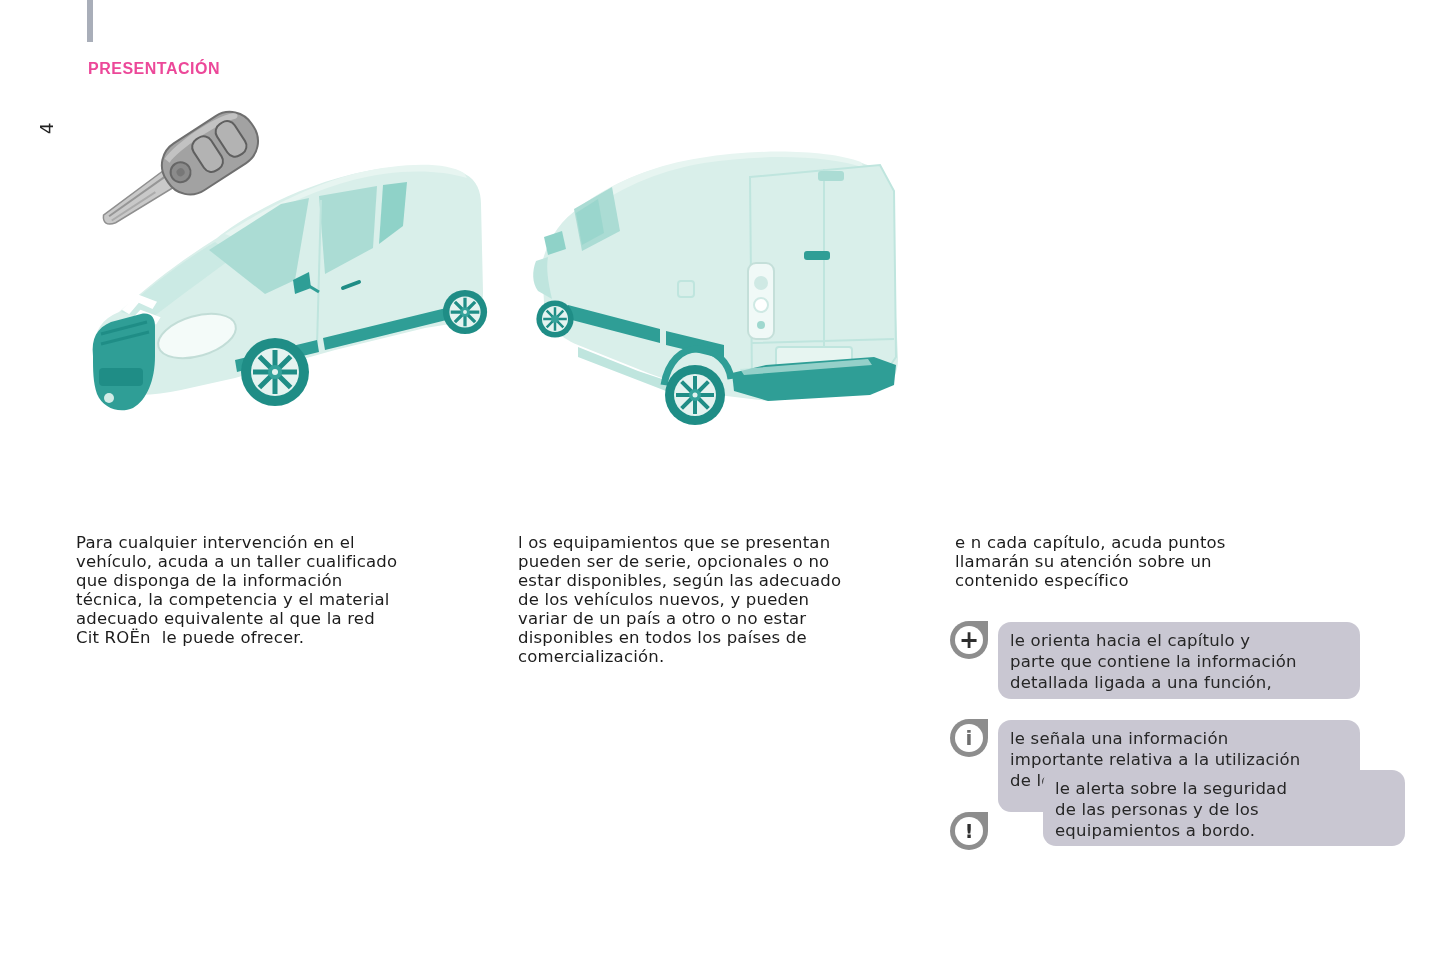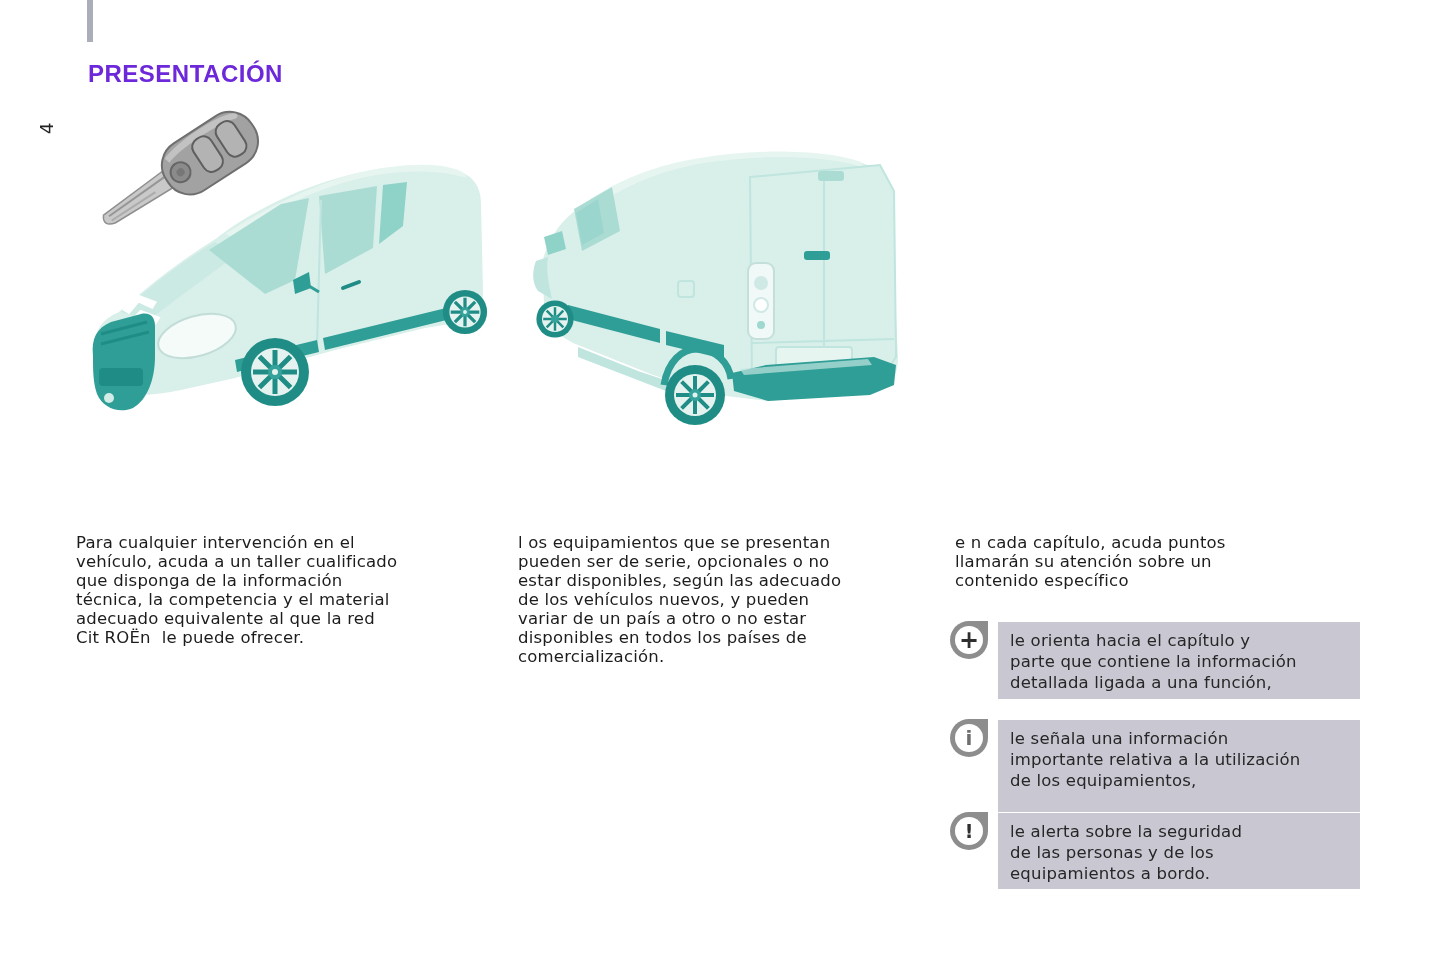--- a/index.html
+++ b/index.html
@@ -1,33 +1,33 @@
 <!DOCTYPE html>
 <html><head>
 <meta charset="utf-8">
 <style>
   html,body{margin:0;padding:0;background:#fff;}
   #page{position:relative;width:1445px;height:964px;background:#ffffff;overflow:hidden;
         font-family:"DejaVu Sans",sans-serif;color:#1c1c1c;}
   .topbar{position:absolute;left:87px;top:0;width:6px;height:42px;background:#a9aeb9;}
   .title{position:absolute;left:88px;top:60px;font-family:"Liberation Sans",sans-serif;
-         font-weight:bold;font-size:24px;letter-spacing:.5px;color:#6d28d9;}
+         font-weight:bold;font-size:16px;letter-spacing:.5px;color:#ec4899;}
   .pagenum{position:absolute;left:36px;top:104px;width:30px;height:30px;
            font-size:18px;color:#222;transform:rotate(-90deg);}
   .bodycol{position:absolute;top:533px;font-size:16.5px;line-height:19px;letter-spacing:.2px;
            white-space:pre-wrap;color:#1c1c1c;}
   #col1{left:76px;width:400px;}
   #col2{left:518px;width:410px;}
   #col3{left:955px;width:330px;}
   .callout-box{position:absolute;left:998px;width:362px;background:#c9c7d2;
                padding:8px 10px 0 12px;box-sizing:border-box;font-size:16.5px;
-               line-height:21px;letter-spacing:.2px;white-space:pre-wrap;color:#262626;}
+               line-height:21px;letter-spacing:.2px;white-space:pre-wrap;color:#262626;border-radius:13px;}
   #box1{top:622px;height:77px;}
   #box2{top:720px;height:92px;}
-  #box3{top:813px;height:76px;}
+  #box3{top:770px;height:76px;margin-left:45px;}
   .callout-icon{position:absolute;left:950px;width:38px;height:38px;background:#8d8d8d;
                 border-radius:50% 0 50% 50%;}
   #icon1{top:621px;} #icon2{top:719px;} #icon3{top:812px;}
   .callout-icon .inner{position:absolute;left:5px;top:5px;width:28px;height:28px;background:#fff;
                 border-radius:50%;display:flex;align-items:center;justify-content:center;
                 font-family:"DejaVu Sans",sans-serif;font-weight:bold;}
   #icon1 .inner{font-size:24px;color:#2e2e2e;}
   #icon2 .inner{font-size:20px;color:#6e6e6e;}
   #icon3 .inner{font-size:19px;color:#2e2e2e;}
   .illus{position:absolute;}

